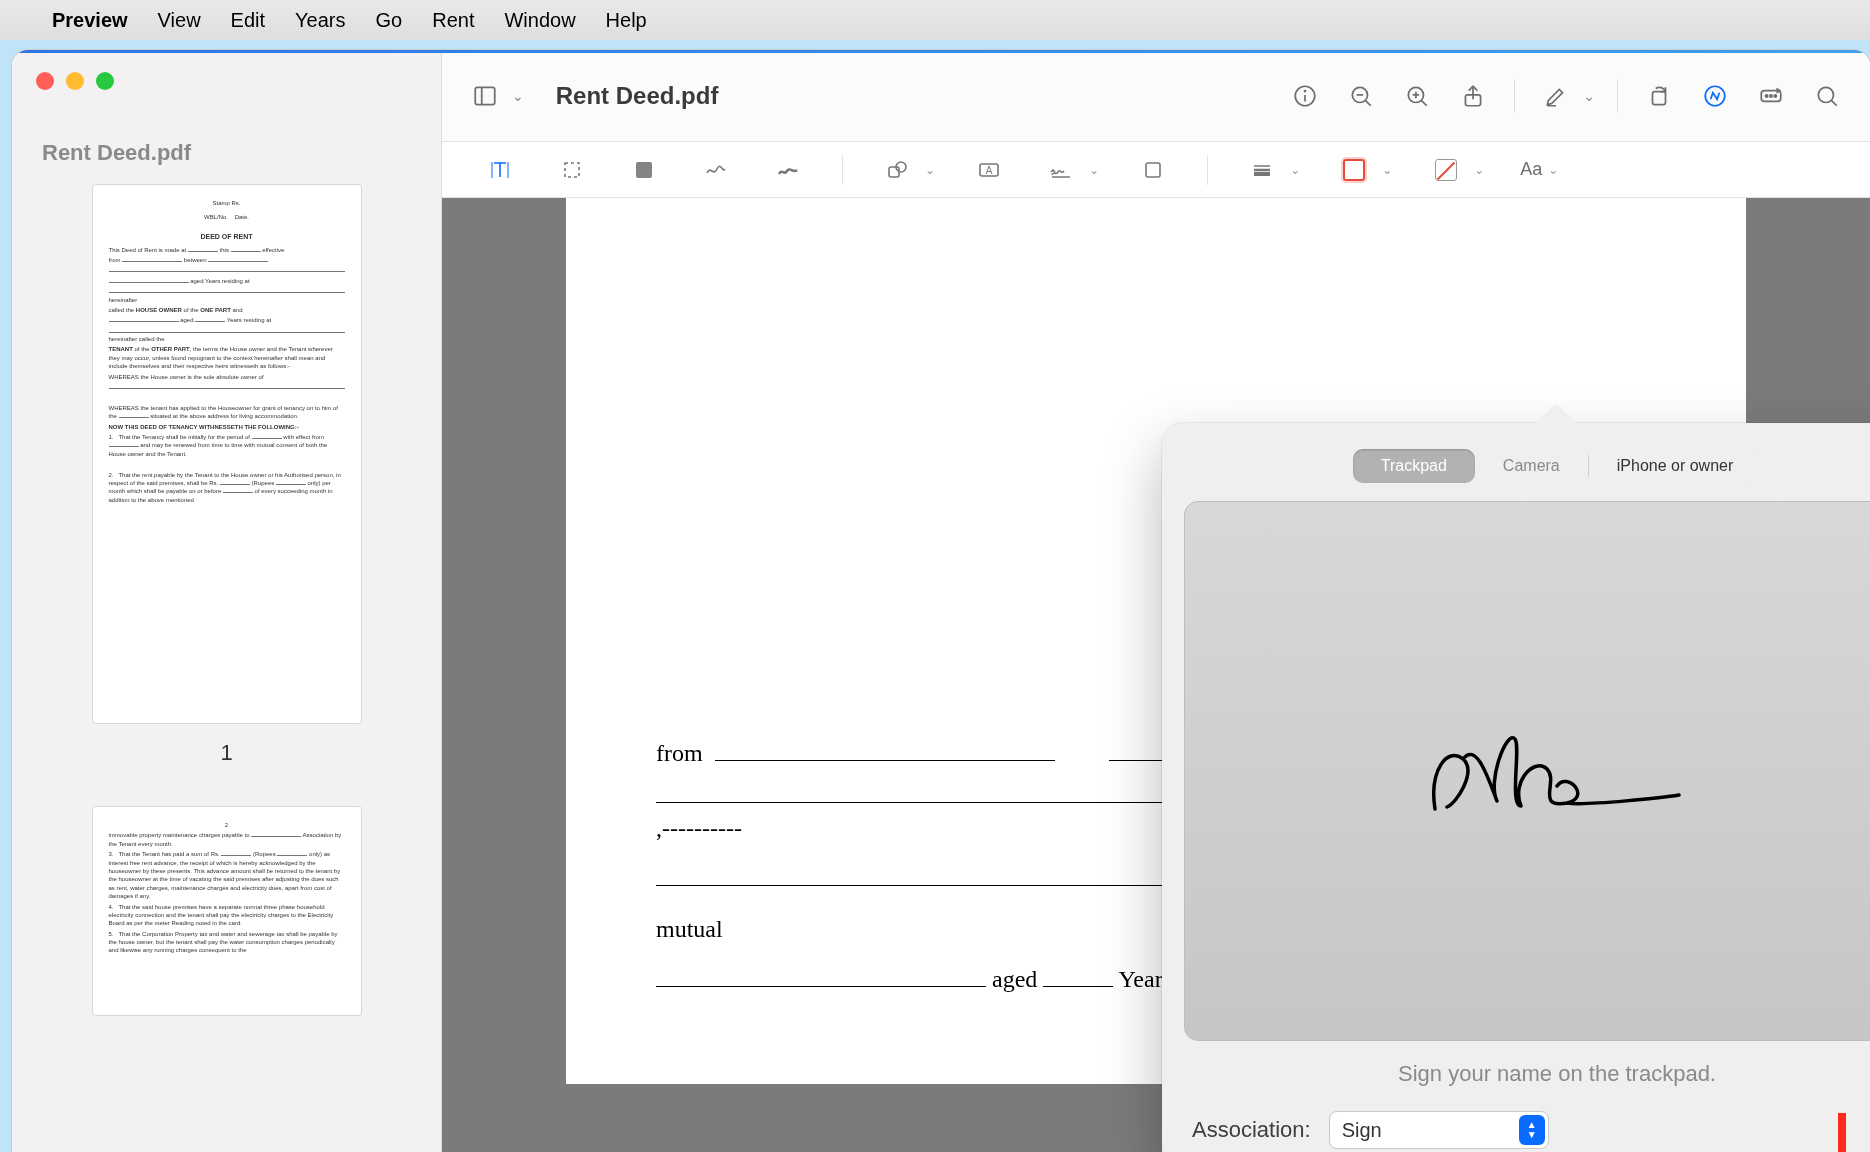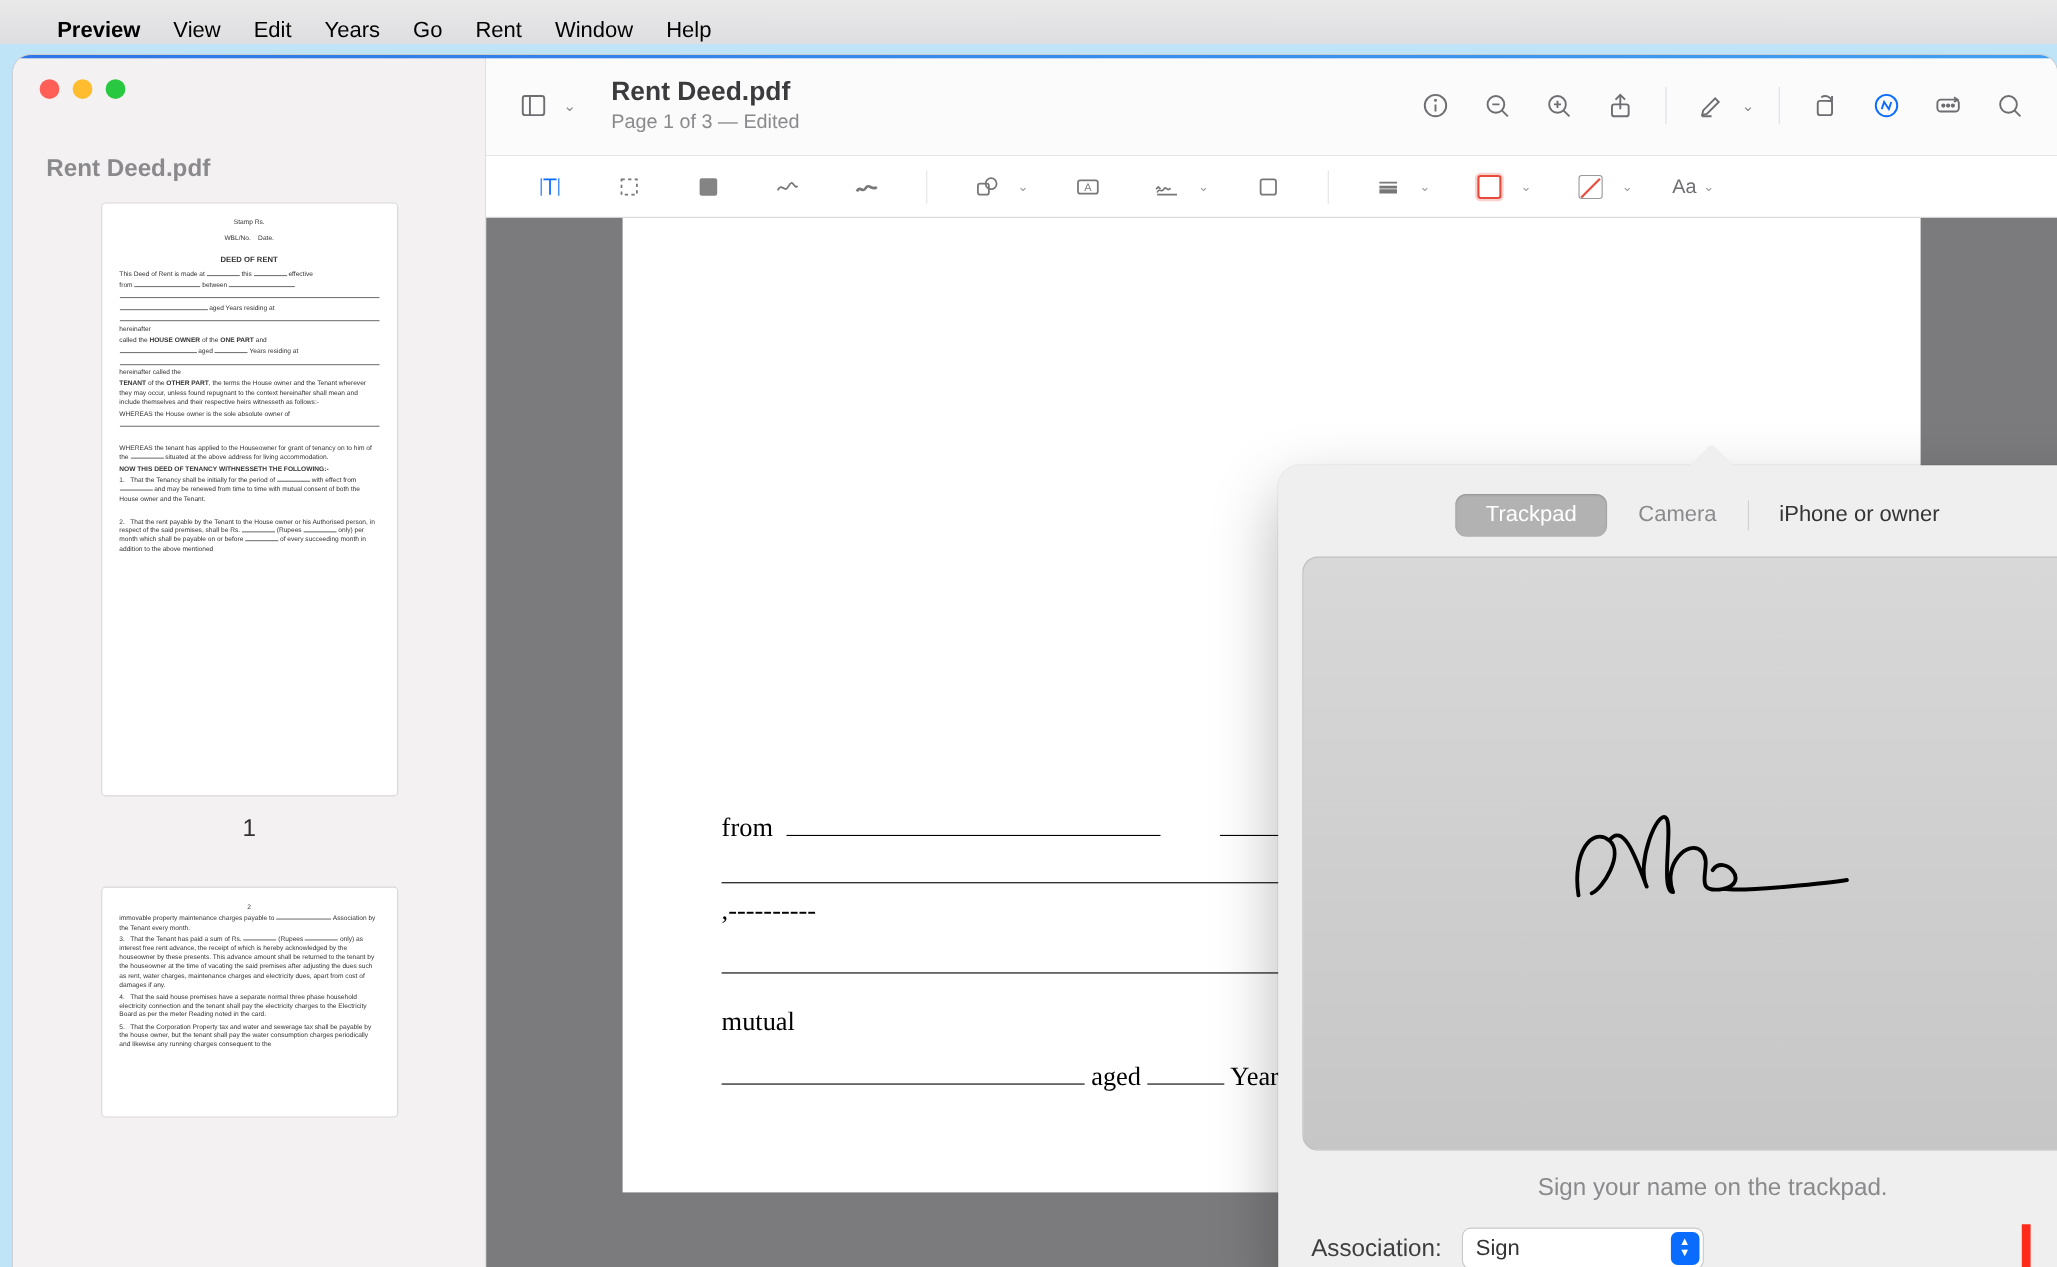--- a/index.html
+++ b/index.html
@@ -1,18 +1,18 @@
 <!DOCTYPE html>
 <html><head>
 <meta charset="utf-8">
 <style>
   * { box-sizing: border-box; margin: 0; padding: 0; }
   html, body { width: 1870px; height: 1152px; font-family: -apple-system, "Helvetica Neue", Arial, sans-serif; overflow: hidden; background:#bfe3f7; }
   
-  .menubar { height: 40px; background: linear-gradient(#e9e9ea,#dedee0); display:flex; align-items:flex-end; padding:0 22px; gap:30px; font-size:20px; color:#000; font-weight:400; }
+  .menubar { height: 40px; background: linear-gradient(#e9e9ea,#dedee0); display:flex; align-items:center; padding:0 22px; gap:30px; font-size:20px; color:#000; font-weight:400; }
   .menubar .apple { font-size:24px; }
   .menubar .appname { font-weight:700; }
   .menubar span { cursor:default; }
   
   .window { position:absolute; top:50px; left:12px; right:0; bottom:0; border-top-left-radius:16px; border-top-right-radius:16px; background:#fff; box-shadow:0 0 0 1px #ccc; overflow:hidden; }
   .window-top-accent { position:absolute; top:0; left:0; right:0; height:3px; background:linear-gradient(to right,#2d77e6,#3fa0f2); z-index:50;}
   .window-inner { display:flex; height:100%; }
   
   .sidebar { width:430px; background:#f4f1f2; border-right:1px solid #ddd; height:100%; padding-top:22px; }
   .traffic { display:flex; gap:12px; padding:0 0 22px 24px;}
@@ -52,21 +52,21 @@
   
   .docarea{ flex:1; background:#7b7b7d; position:relative; overflow:hidden;}
   .page{ position:absolute; left:50%; top:-20px; transform:translateX(-50%); width:1180px; background:#fff; padding:80px 90px; font-family:"Times New Roman",serif; font-size:24px; color:#000; line-height:2.1;}
   .page .fill{ border-bottom:1px solid #000; display:inline-block; min-width:120px;}
   .page .long{min-width:340px;}
   .page .short{min-width:70px;}
   
   .popover{ position:absolute; left:720px; top:225px; width:790px; background:#efefef; border-radius:20px; box-shadow:0 25px 60px rgba(0,0,0,.28), 0 0 0 1px rgba(0,0,0,.05); z-index:100; }
   .popover::before{ content:""; position:absolute; top:-14px; left:380px; width:28px; height:28px; background:#efefef; transform:rotate(45deg); border-top-left-radius:4px;}
   .segmented{ margin:26px auto 18px; display:flex; background:#efefef; border-radius:10px; width:fit-content;}
-  .seg-item{ padding:8px 28px; font-size:20px; color:#8a8a8d; border-radius:10px; cursor:default;}
+  .seg-item{ padding:8px 28px; font-size:16px; color:#8a8a8d; border-radius:10px; cursor:default;}
   .seg-item.selected{ background:#b2b2b3; color:#fff; box-shadow:inset 0 1px 2px rgba(0,0,0,.2);}
   .seg-divider{width:1px; background:#d0d0d0; align-self:stretch; margin:6px 0;}
   .sig-canvas{ margin:0 22px; height:540px; background:linear-gradient(#d8d8d8,#c6c6c6); border-radius:14px; border:1px solid #bdbdbd; display:flex; align-items:center; justify-content:center;}
   .sig-canvas svg{ width:280px; height:120px; stroke:#000; fill:none; stroke-width:3.5; stroke-linecap:round; stroke-linejoin:round;}
   .instruct{ text-align:center; font-size:22px; color:#8a8a8d; margin:20px 0 24px;}
   .desc-row{ display:flex; align-items:center; padding:0 30px 20px; gap:18px;}
   .desc-row label{ font-size:22px; color:#3e3e40;}
   .select{ flex:0 0 auto; width:220px; height:38px; background:#fff; border:1px solid #c9c9cb; border-radius:8px; display:flex; align-items:center; padding:0 12px; font-size:20px; color:#333; position:relative;}
   .select .stepper{ position:absolute; right:3px; top:3px; bottom:3px; width:26px; background:#0a6cff; border-radius:6px; display:flex; flex-direction:column; align-items:center; justify-content:center; color:#fff; font-size:10px; line-height:10px;}
   
@@ -138,21 +138,20 @@
       <div class="toolbar1">
         <div class="tb-btn">
           <svg viewBox="0 0 24 24">
               <rect x="3" y="4" width="18" height="16" rx="2"></rect>
               <line x1="9" y1="4" x2="9" y2="20"></line>
             </svg>
         </div>
         <span class="tb-chev">⌄</span>
         <div class="title-block">
           <div class="fname">Rent Deed.pdf</div>
-          <div class="sub">Page 1 of 3 — Edited</div>
         </div>
         <div class="tb-btn">
             <svg viewBox="0 0 24 24">
               <circle cx="12" cy="12" r="9"></circle>
               <line x1="12" y1="11" x2="12" y2="17"></line>
               <circle cx="12" cy="7.5" r="0.5" fill="currentColor"></circle>
             </svg>
           </div>
         <div class="tb-btn">
             <svg viewBox="0 0 24 24">

